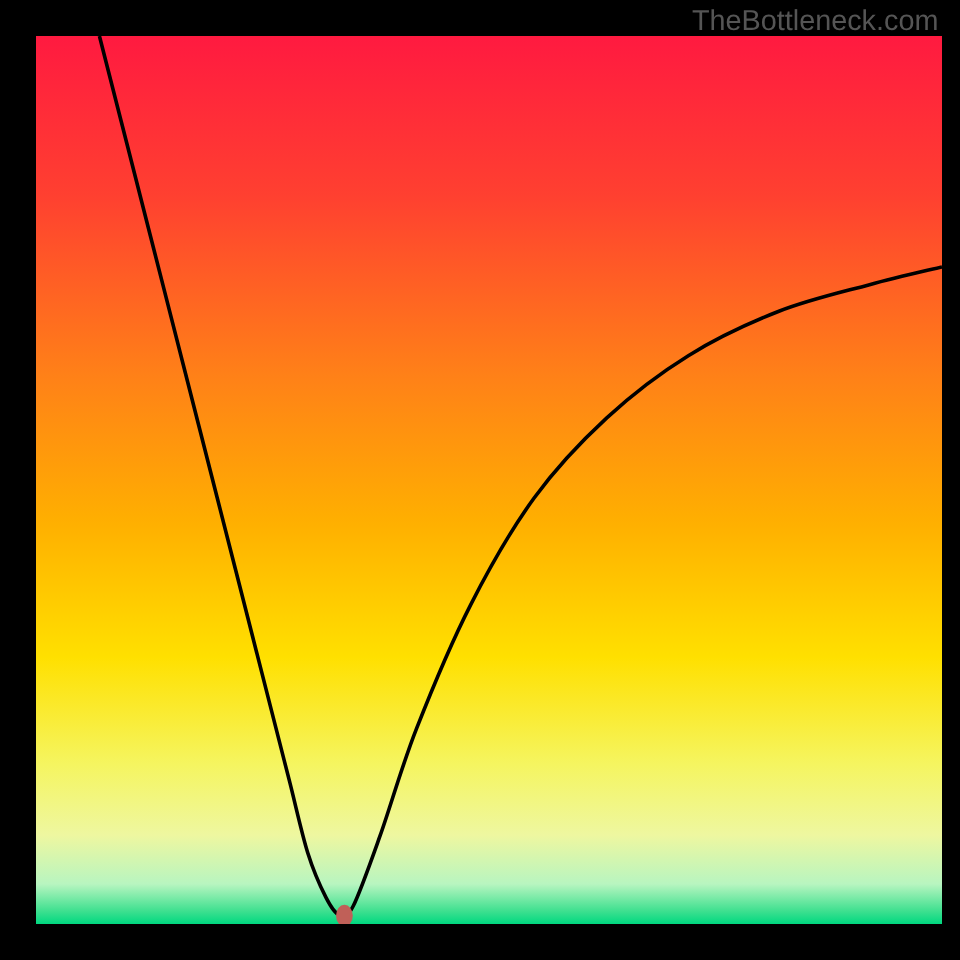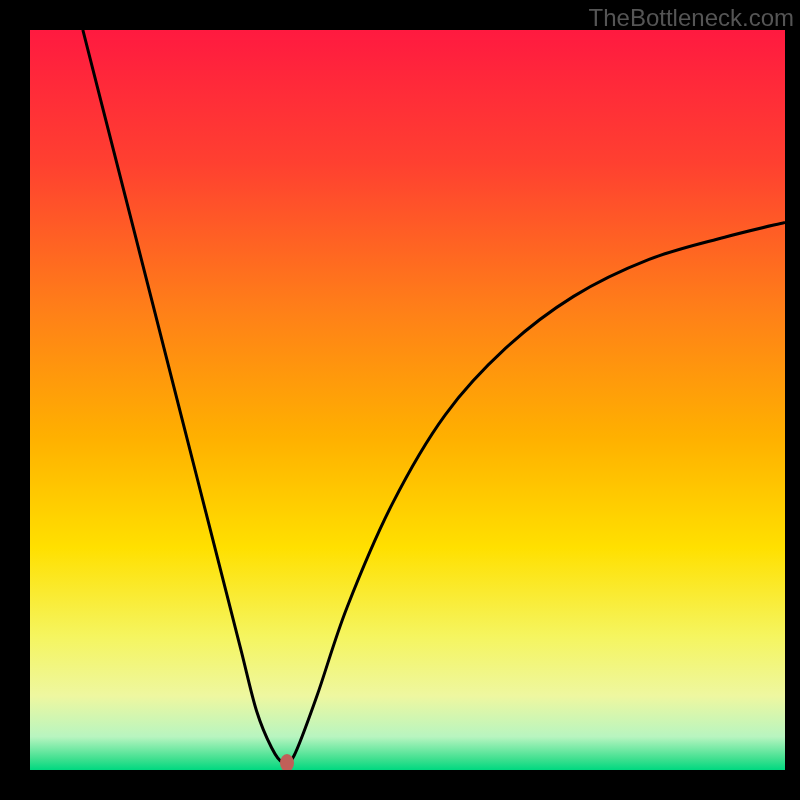--- a/index.html
+++ b/index.html
@@ -7,21 +7,21 @@
     padding: 0;
     width: 800px;
     height: 800px;
     background: #000;
     position: relative;
     font-family: Arial, sans-serif;
   }
   .watermark {
     position: absolute;
     top: 4px;
-    right: 6px;
+    right: 18px;
     color: #555;
     font-size: 24px;
     font-weight: 500;
     z-index: 10;
     margin-left: 12px;
   }
   .plot-area {
     position: absolute;
     left: 30px;
     top: 30px;

